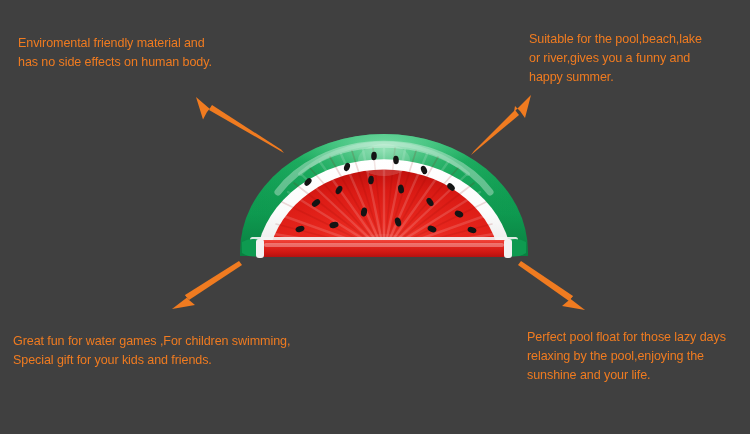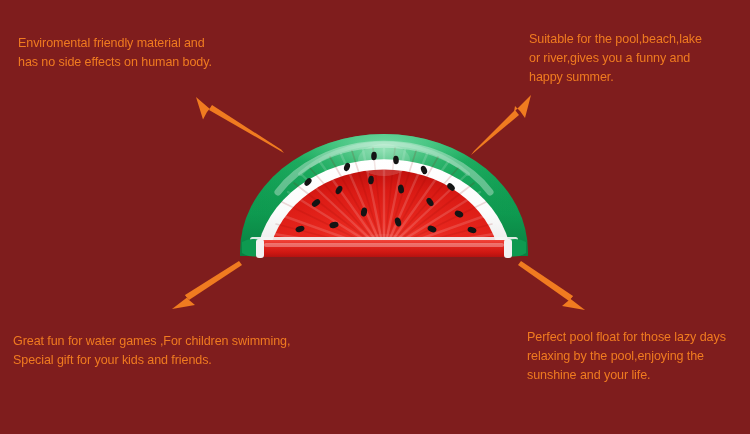--- a/index.html
+++ b/index.html
@@ -11,21 +11,21 @@
     width: 750px;
     height: 434px;
     background: #ffffff;
     font-family: "Liberation Sans", sans-serif;
     overflow: hidden;
   }
   #infographic {
     position: relative;
     width: 750px;
     height: 434px;
-    background: #7f1d1d;
+    background: #404040;
   }
 
   
   .callout {
     position: absolute;
     color: #F07B20;
     font-family: "Liberation Sans", sans-serif;
     font-size: 13.5px;
     line-height: 19px;
     letter-spacing: -0.1px;

